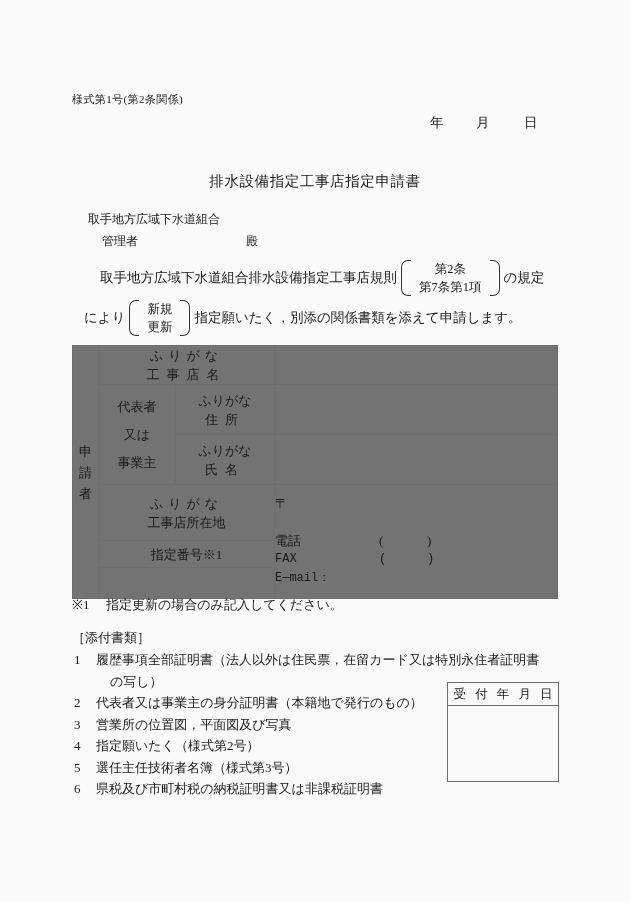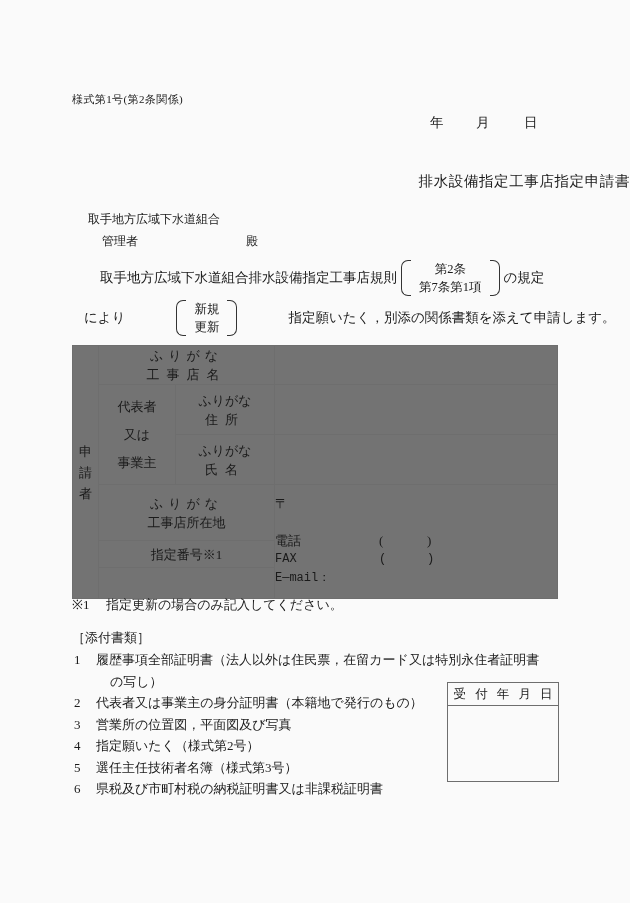--- a/index.html
+++ b/index.html
@@ -34,21 +34,21 @@
   }
   .date-line span { display: inline-block; }
   .date-line .y { width: 46px; }
   .date-line .m { width: 48px; }
 
   
   .doc-title {
     position: absolute;
     left: 0; top: 172px;
     width: 630px;
-    text-align: right;
+    text-align: center;
     font-size: 14.5px;
     letter-spacing: 0.6px;
   }
 
   
   .addressee {
     position: absolute;
     left: 88px; top: 208px;
     font-size: 12px;
     line-height: 22px;
@@ -65,21 +65,21 @@
     width: 500px;
     font-size: 13.5px;
   }
   .para-row {
     display: flex;
     align-items: center;
     white-space: nowrap;
     height: 40px;
   }
   .para-row.r1 { padding-left: 16px; }
-  .para-row.r2 { padding-left: 0px; gap: 47px; }
+  .para-row.r2 { padding-left: 0px; }
 
   
   .choice {
     display: inline-flex;
     align-items: stretch;
     margin: 0 4px;
   }
   .choice .brk {
     width: 9px;
     align-self: stretch;

